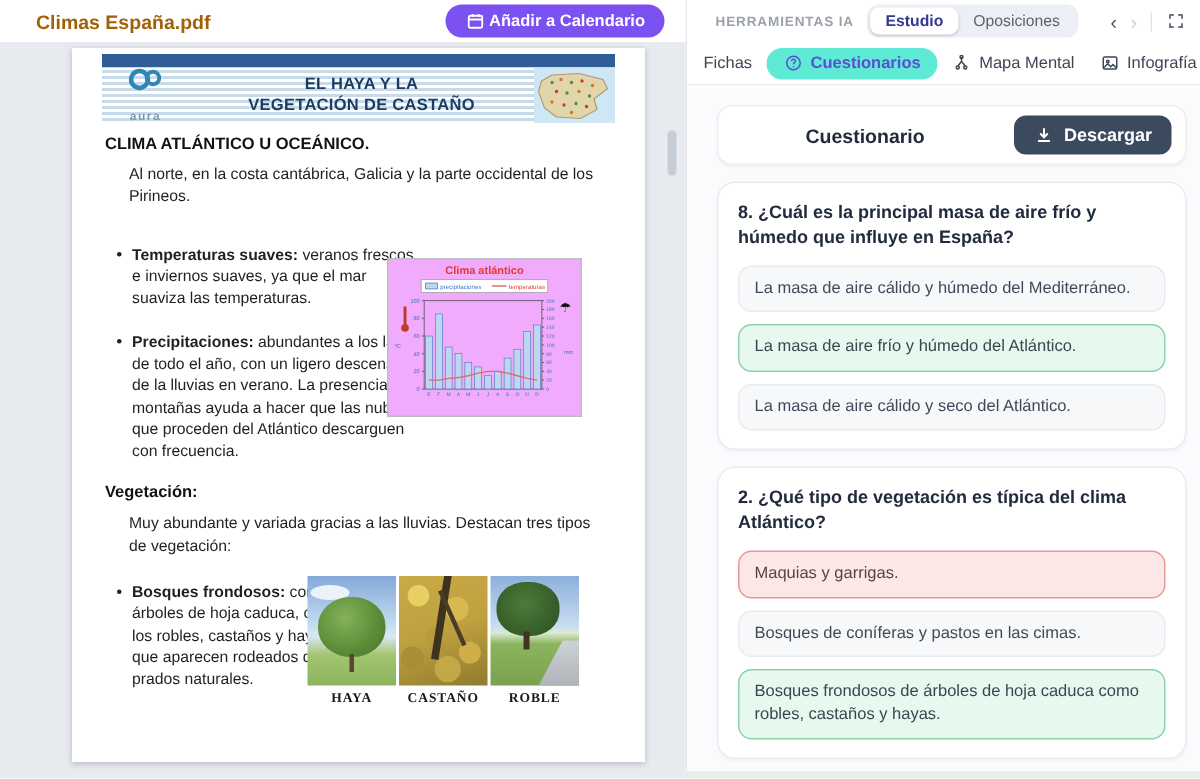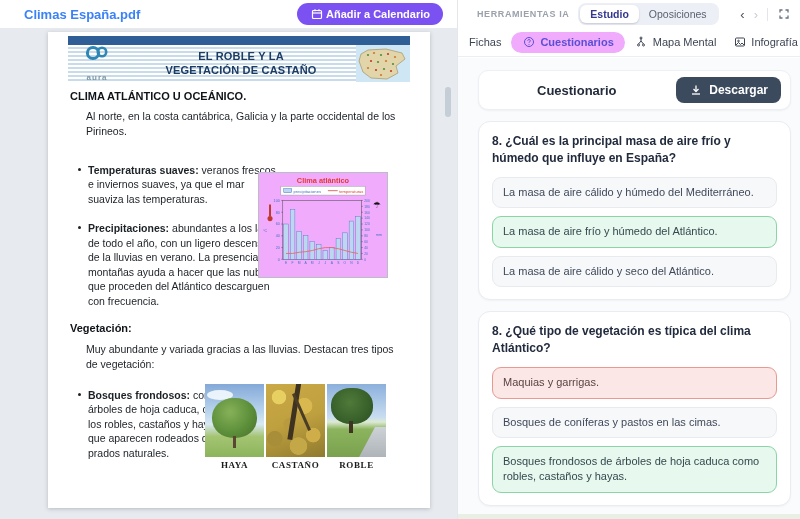--- a/index.html
+++ b/index.html
@@ -4,21 +4,21 @@
 <style>
   * { margin:0; padding:0; box-sizing:border-box; }
   html,body { width:800px; height:519px; overflow:hidden; background:#fff;
     font-family:"Liberation Sans",sans-serif; }
   .stage { position:relative; width:800px; height:519px; }
 
   
   .left-pane { position:absolute; left:0; top:0; width:457px; height:519px; }
   .topbar { position:absolute; left:0; top:0; width:457px; height:28px; background:#fff;
     display:flex; align-items:center; justify-content:space-between; padding:0 14px 0 24px; z-index:3; }
-  .doc-title { font-size:13px; font-weight:700; color:#3b82f6; }
+  .doc-title { font-size:13px; font-weight:700; color:#a16207; }
   .cal-btn { display:flex; align-items:center; gap:3px; background:#7b51f2; color:#fff;
     border:none; border-radius:15px; height:22px; padding:0 13px; font-size:11px; font-weight:700;
     font-family:"Liberation Sans",sans-serif; cursor:pointer; }
   .pdf-area { position:absolute; top:28px; left:0; width:457px; height:491px; background:#e7eaee; }
   .pdf-scroll-thumb { position:absolute; left:445px; top:59px; width:6px; height:30px;
     background:#c5cdd7; border-radius:3px; }
   .pdf-page { position:absolute; left:48px; top:4px; width:382px; height:476px; background:#fff;
     box-shadow:0 1px 4px rgba(40,50,70,.25); }
 
   
@@ -90,21 +90,21 @@
   .seg { font-size:10.5px; padding:3px 10px; color:#5a6270; border-radius:6px; cursor:pointer; white-space:nowrap; }
   .seg.active { background:#fff; color:#33378f; font-weight:700; box-shadow:0 1px 2px rgba(20,25,40,.18); }
   .rp-nav { margin-left:auto; display:flex; align-items:center; gap:9px; }
   .nav-chevron { font-size:13px; line-height:1; cursor:pointer; }
   .chev-prev { color:#4a5160; }
   .chev-next { color:#c8cdd6; }
   .nav-divider { width:1px; height:13px; background:#e2e5ea; }
   .rp-tabs { height:29px; display:flex; align-items:center; gap:3px; padding:0 4px;
     border-bottom:1px solid #eceef2; font-size:11px; color:#3e4554; }
   .tab { display:flex; align-items:center; gap:5px; padding:4px 7px; cursor:pointer; white-space:nowrap; }
-  .tab.active { background:#f0abfc; color:#5a4fd4; border-radius:15px; font-weight:700; padding:4px 11px; }
+  .tab.active { background:#5eead4; color:#5a4fd4; border-radius:15px; font-weight:700; padding:4px 11px; }
   .tab-icon { display:inline-flex; width:13px; height:13px; align-items:center; justify-content:center; }
   .tab-icon svg { width:12px; height:12px; }
   .rp-content { position:absolute; left:0; top:58px; width:343px; height:456px;
     background:#fafbfc; padding:12px 10px 0 20px; overflow:hidden; }
   .quiz-head { display:flex; align-items:center; justify-content:space-between; background:#fff;
     border:1px solid #edf0f4; border-radius:10px; padding:6px 9px 6px 14px;
     box-shadow:0 1px 2px rgba(16,24,40,.05); }
   .quiz-title { font-size:13px; font-weight:700; color:#232b3a;margin-left:44px; }
   .dl-btn { display:flex; align-items:center; gap:7px; background:#3c4a5e; color:#fff; border:none;
     border-radius:8px; padding:6px 13px; font-size:12px; font-weight:700;
@@ -146,21 +146,21 @@
           <div class="banner-top"></div>
           <div class="banner-body">
             <div class="logo-box">
               <svg width="34" height="16" viewBox="0 0 34 16">
                 <circle cx="13" cy="8" r="5.6" fill="none" stroke="#2e86b5" stroke-width="3"></circle>
                 <circle cx="22" cy="7" r="4.2" fill="none" stroke="#2e86b5" stroke-width="2.6"></circle>
               </svg>
               <div class="logo-text">aura</div>
             </div>
             <div class="banner-title">
-              <div>EL ROBLE Y LA</div>
+              <div>EL HAYA Y LA</div>
               <div>VEGETACIÓN DE CASTAÑO</div>
             </div>
             <div class="map-box">
               <svg width="54" height="37" viewBox="0 0 54 37">
                 <polygon points="5,9 12,5 30,4 46,8 49,14 40,21 42,28 31,34 15,33 7,27 3,16" fill="#e2d5a9" stroke="#ab9c72" stroke-width="0.8"></polygon>
                 <g>
                   <circle cx="12" cy="10" r="1.1" fill="#4f8f3a"></circle>
                     <circle cx="18" cy="8" r="1.1" fill="#d07828"></circle>
                   <circle cx="25" cy="10" r="1.1" fill="#4f8f3a"></circle>
                     <circle cx="32" cy="9" r="1.1" fill="#c23b2e"></circle>
@@ -380,21 +380,21 @@
         </button>
       </div>
       <div>
           <div class="qcard">
             <div class="qtext">8. ¿Cuál es la principal masa de aire frío y húmedo que influye en España?</div>
             <div class="opt ">La masa de aire cálido y húmedo del Mediterráneo.</div>
             <div class="opt correct">La masa de aire frío y húmedo del Atlántico.</div>
             <div class="opt ">La masa de aire cálido y seco del Atlántico.</div>
           </div>
           <div class="qcard">
-            <div class="qtext">8. ¿Qué tipo de vegetación es típica del clima Atlántico?</div>
+            <div class="qtext">2. ¿Qué tipo de vegetación es típica del clima Atlántico?</div>
             <div class="opt incorrect">Maquias y garrigas.</div>
             <div class="opt ">Bosques de coníferas y pastos en las cimas.</div>
             <div class="opt correct">Bosques frondosos de árboles de hoja caduca como robles, castaños y hayas.</div>
           </div>
         </div>
     </div>
     <div class="bottom-strip"></div>
   </div>
 
 </div>

